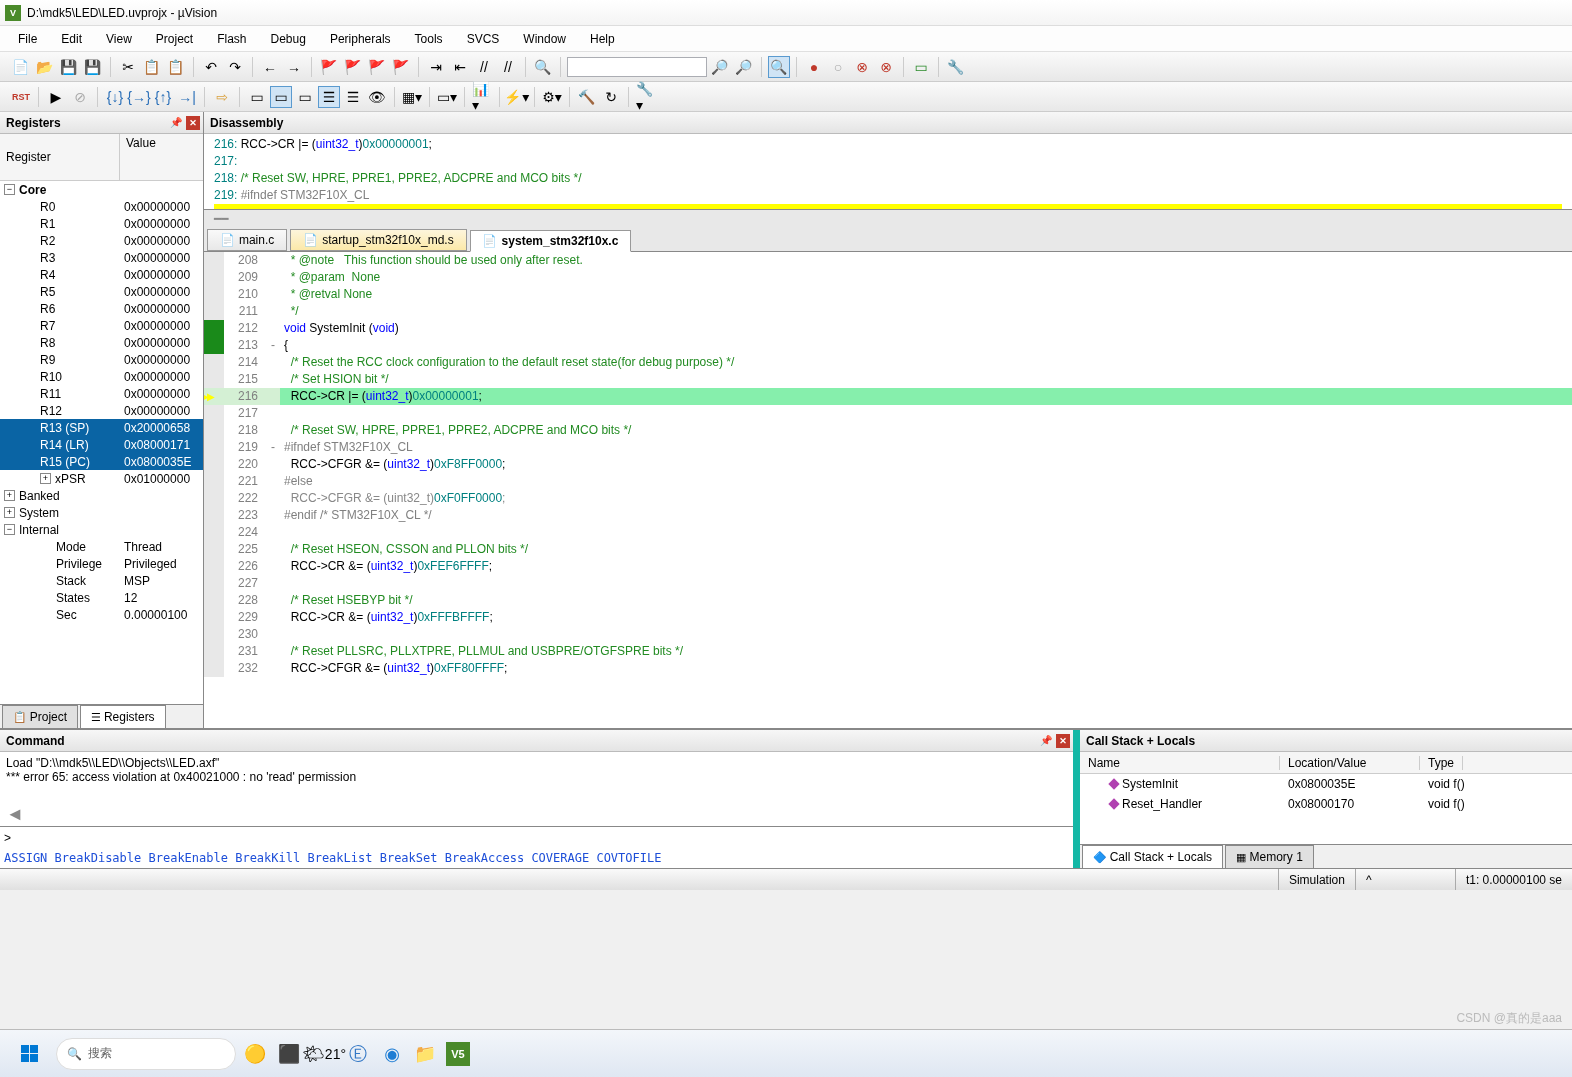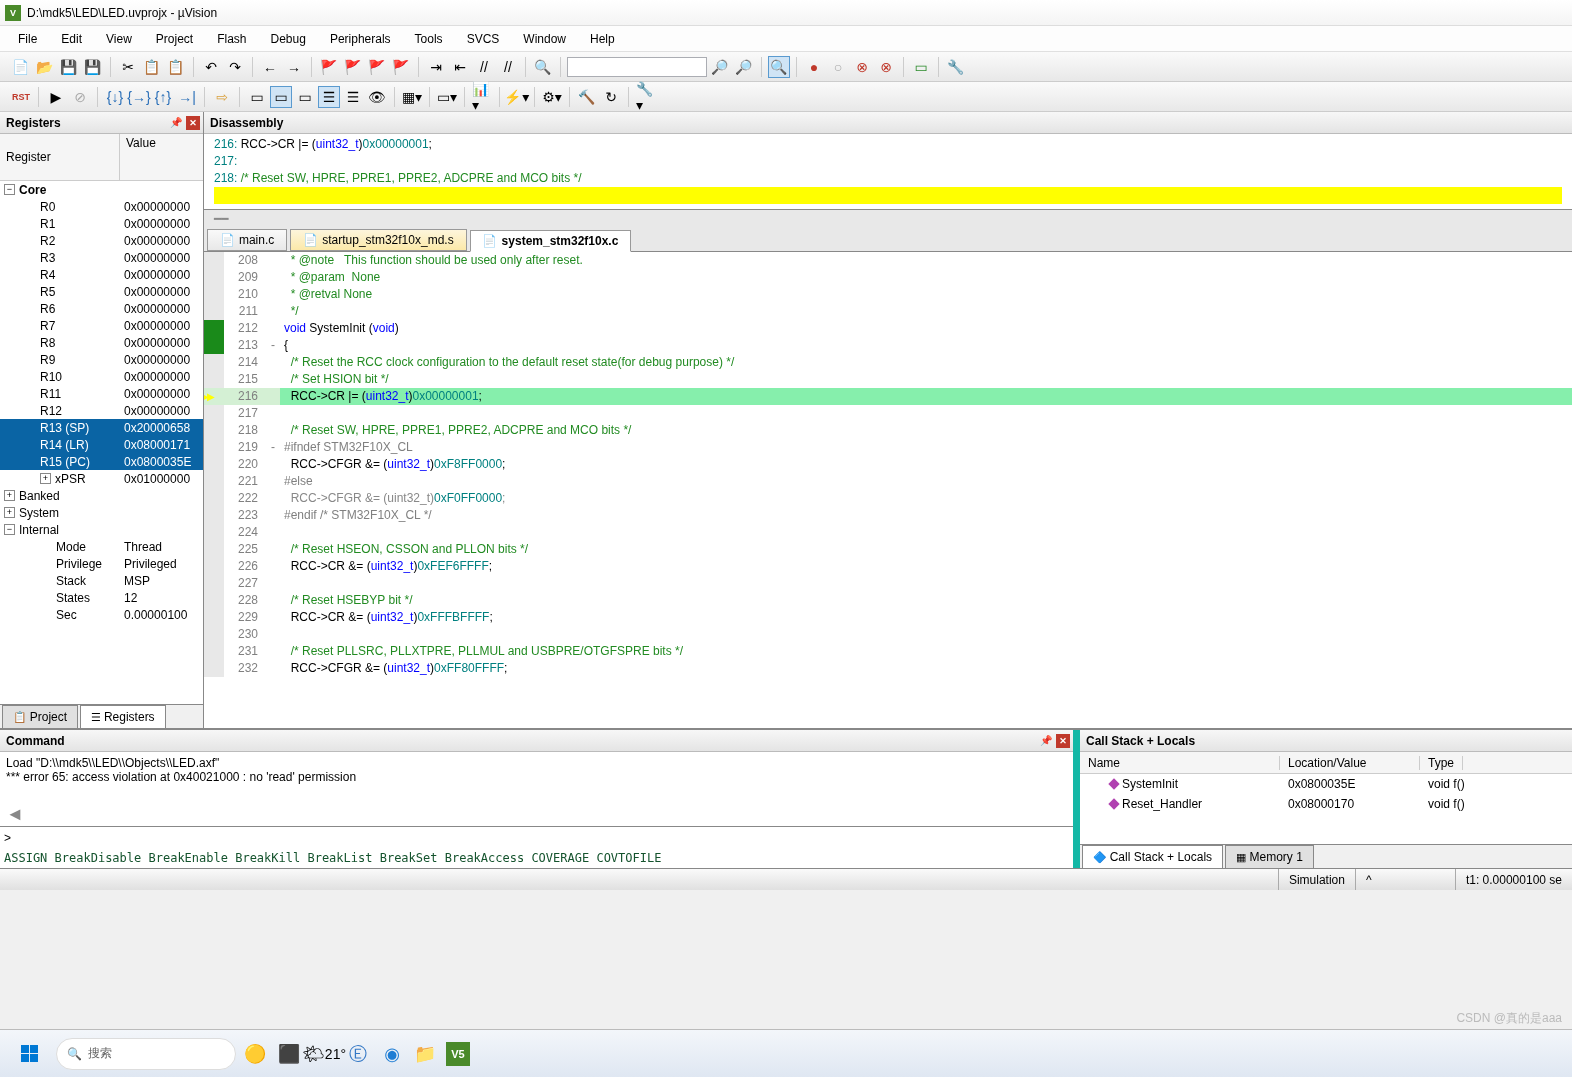--- a/index.html
+++ b/index.html
@@ -53,21 +53,21 @@
 .arrow-mark::after{content:"▶";color:#ffff00;position:absolute;left:3px;font-size:10px}
 .arrow-mark.dbl::before{content:"▶";color:#ffff00;position:absolute;left:-3px;font-size:10px}
 .c-comment{color:#228B22}
 .c-keyword{color:#0000ff}
 .c-pp{color:#808080}
 .c-num{color:#008080}
 .lower-area{display:flex;height:140px;border-top:2px solid #888}
 .command-panel{flex:1;display:flex;flex-direction:column;border-right:7px solid #14b8a6;background:#fff}
 .cmd-content{flex:1;font-family:Consolas,monospace;font-size:13px;padding:4px 6px;overflow:auto}
 .cmd-input{border-top:1px solid #888;height:22px;font-family:Consolas,monospace;padding-left:4px;display:flex;align-items:center}
-.cmd-hints{height:20px;font-family:Consolas,monospace;font-size:12px;padding-left:4px;display:flex;align-items:center;color:#14532d;white-space:nowrap;overflow:hidden}
+.cmd-hints{height:20px;font-family:Consolas,monospace;font-size:12px;padding-left:4px;display:flex;align-items:center;color:#1d4ed8;white-space:nowrap;overflow:hidden}
 .callstack-panel{width:492px;display:flex;flex-direction:column;background:#fff}
 .cs-table{flex:1}
 .cs-head{display:flex;background:#f5f5f5;border-bottom:1px solid #ccc;font-size:11px;height:22px;align-items:center}
 .cs-head div{padding:0 8px;border-right:1px solid #ccc}
 .cs-head div:nth-child(1){width:200px}
 .cs-head div:nth-child(2){width:140px}
 .cs-row{display:flex;height:20px;align-items:center;font-size:11px}
 .cs-row div:nth-child(1){width:200px;padding-left:30px;display:flex;align-items:center;gap:4px}
 .cs-row div:nth-child(2){width:140px;padding-left:8px}
 .cs-row div:nth-child(3){padding-left:8px}
@@ -329,20 +329,21 @@
   <div class="editor-area">
     <div class="disasm-panel">
       <div class="panel-header">
         <span>Disassembly</span>
       </div>
       <div class="disasm-content">
         <div id="disasm-lines">
             <div><span style="color:#008080">   216:</span>   <span style="color:#000">RCC</span>-&gt;CR |= (<span class="c-keyword">uint32_t</span>)<span class="c-num">0x00000001</span>;</div>
             <div><span style="color:#008080">   217:</span></div>
             <div><span style="color:#008080">   218:</span><span class="c-comment">   /* Reset SW, HPRE, PPRE1, PPRE2, ADCPRE and MCO bits */</span></div>
+            <div><span style="color:#008080">   219:</span><span class="c-pp"> #ifndef STM32F10X_CL</span></div>
           </div>
         <div class="yellow-line"></div>
       </div>
     </div>
 
     <div style="height:18px;background:#e8e8e8;display:flex;align-items:center;padding-left:10px;color:#888">━━</div>
 
     <div class="code-tabs">
       <div class="code-tab c">
           <span style="color:#4a6aaa">📄</span>

